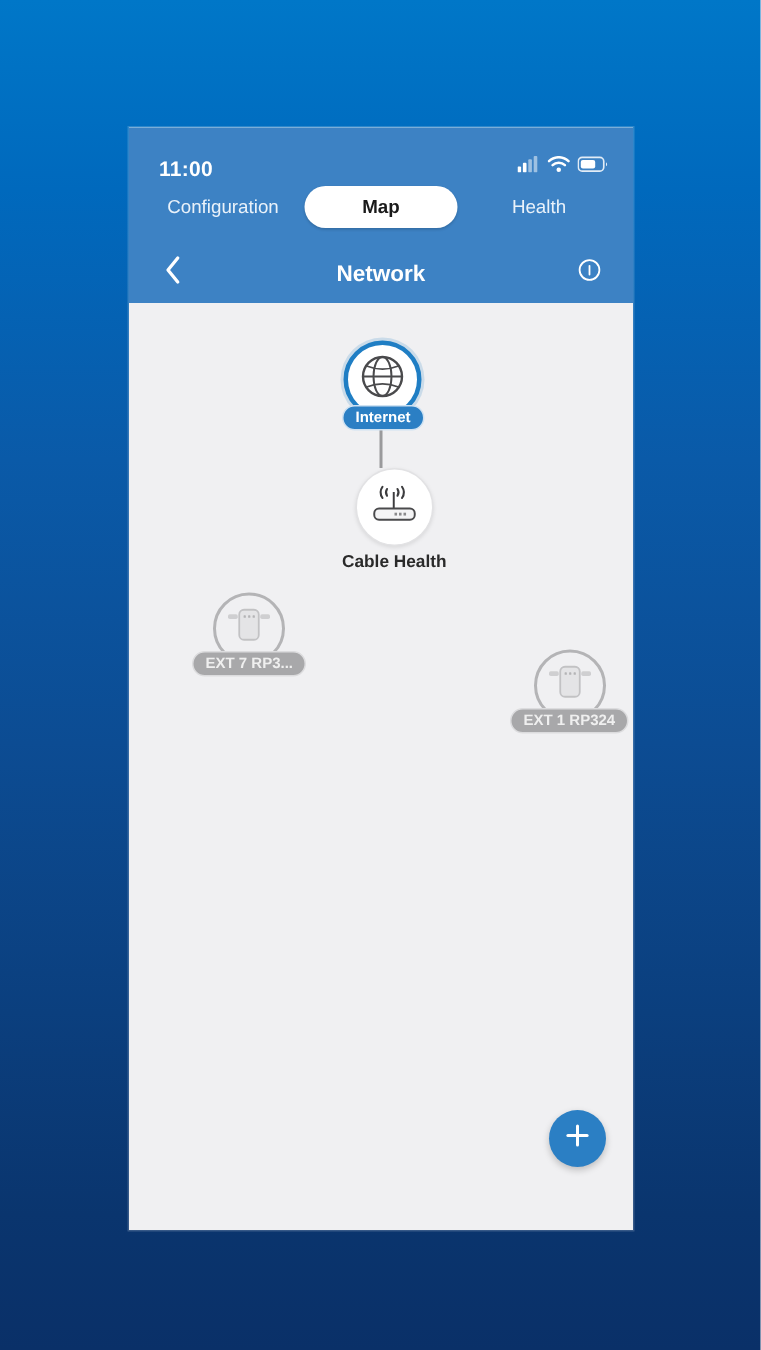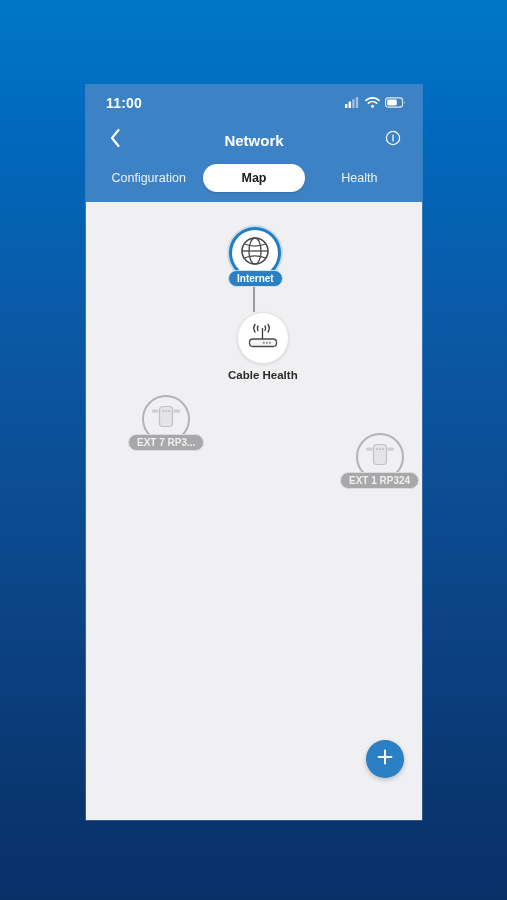--- a/index.html
+++ b/index.html
@@ -32,21 +32,21 @@
     background: #f0f0f2;
     overflow: hidden;
     box-shadow: 0 0 0 1px rgba(255,255,255,0.18);
   }
 
   
   #statusbar {
     height: 35px;
     background: #3d82c4;
     display: flex;
-    align-items: center;
+    align-items: flex-end;
     justify-content: space-between;
     padding: 0 16px 0 20px;
     box-sizing: border-box;
   }
   #clock {
     color: #ffffff;
     font-size: 14px;
     font-weight: bold;
     letter-spacing: 0.2px;
   }
@@ -236,44 +236,44 @@
       <span>
         <svg width="21" height="11" viewBox="0 0 21 11">
           <rect x="0.5" y="0.9" width="17" height="9.2" rx="2.6" stroke="#ffffff" stroke-width="1.1" fill="none" opacity="0.85"></rect>
           <rect x="2.2" y="2.6" width="9.6" height="5.8" rx="1.4" fill="#ffffff"></rect>
           <path d="M19 4.1 v2.8 a1.9 1.9 0 0 0 0-2.8z" fill="#ffffff" opacity="0.85"></path>
         </svg>
       </span>
     </div>
   </div>
 
-  <div id="navbar">
-    <div class="nav-btn">
-      <span>
-        <svg width="12" height="20" viewBox="0 0 12 20">
-          <path d="M9.5 2 L3 10 L9.5 18" stroke="#ffffff" stroke-width="2.2" fill="none" stroke-linecap="round" stroke-linejoin="round"></path>
-        </svg>
-      </span>
-    </div>
-    <div id="nav-title">Network</div>
-    <div id="nav-spacer"></div>
-    <div class="nav-btn">
-      <span>
-        <svg width="16" height="16" viewBox="0 0 16 16">
-          <circle cx="8" cy="8" r="6.6" stroke="#ffffff" stroke-width="1.2" fill="none"></circle>
-          <rect x="7.4" y="4.6" width="1.2" height="7" rx="0.6" fill="#ffffff"></rect>
-        </svg>
-      </span>
-    </div>
-  </div>
-
   <div id="tabbar">
     <div class="tab">Configuration</div>
     <div class="tab active">Map</div>
     <div class="tab">Health</div>
+  </div>
+
+  <div id="navbar">
+    <div class="nav-btn">
+      <span>
+        <svg width="12" height="20" viewBox="0 0 12 20">
+          <path d="M9.5 2 L3 10 L9.5 18" stroke="#ffffff" stroke-width="2.2" fill="none" stroke-linecap="round" stroke-linejoin="round"></path>
+        </svg>
+      </span>
+    </div>
+    <div id="nav-title">Network</div>
+    <div id="nav-spacer"></div>
+    <div class="nav-btn">
+      <span>
+        <svg width="16" height="16" viewBox="0 0 16 16">
+          <circle cx="8" cy="8" r="6.6" stroke="#ffffff" stroke-width="1.2" fill="none"></circle>
+          <rect x="7.4" y="4.6" width="1.2" height="7" rx="0.6" fill="#ffffff"></rect>
+        </svg>
+      </span>
+    </div>
   </div>
 
   <div id="map">
 
     <div id="link-line" style="left:167px; top:78px; height:32px;"></div>
 
     <div class="node" style="left:142px; top:25px;">
       <div class="node-circle internet">
         <span>
           <svg width="32" height="32" viewBox="0 0 32 32">

